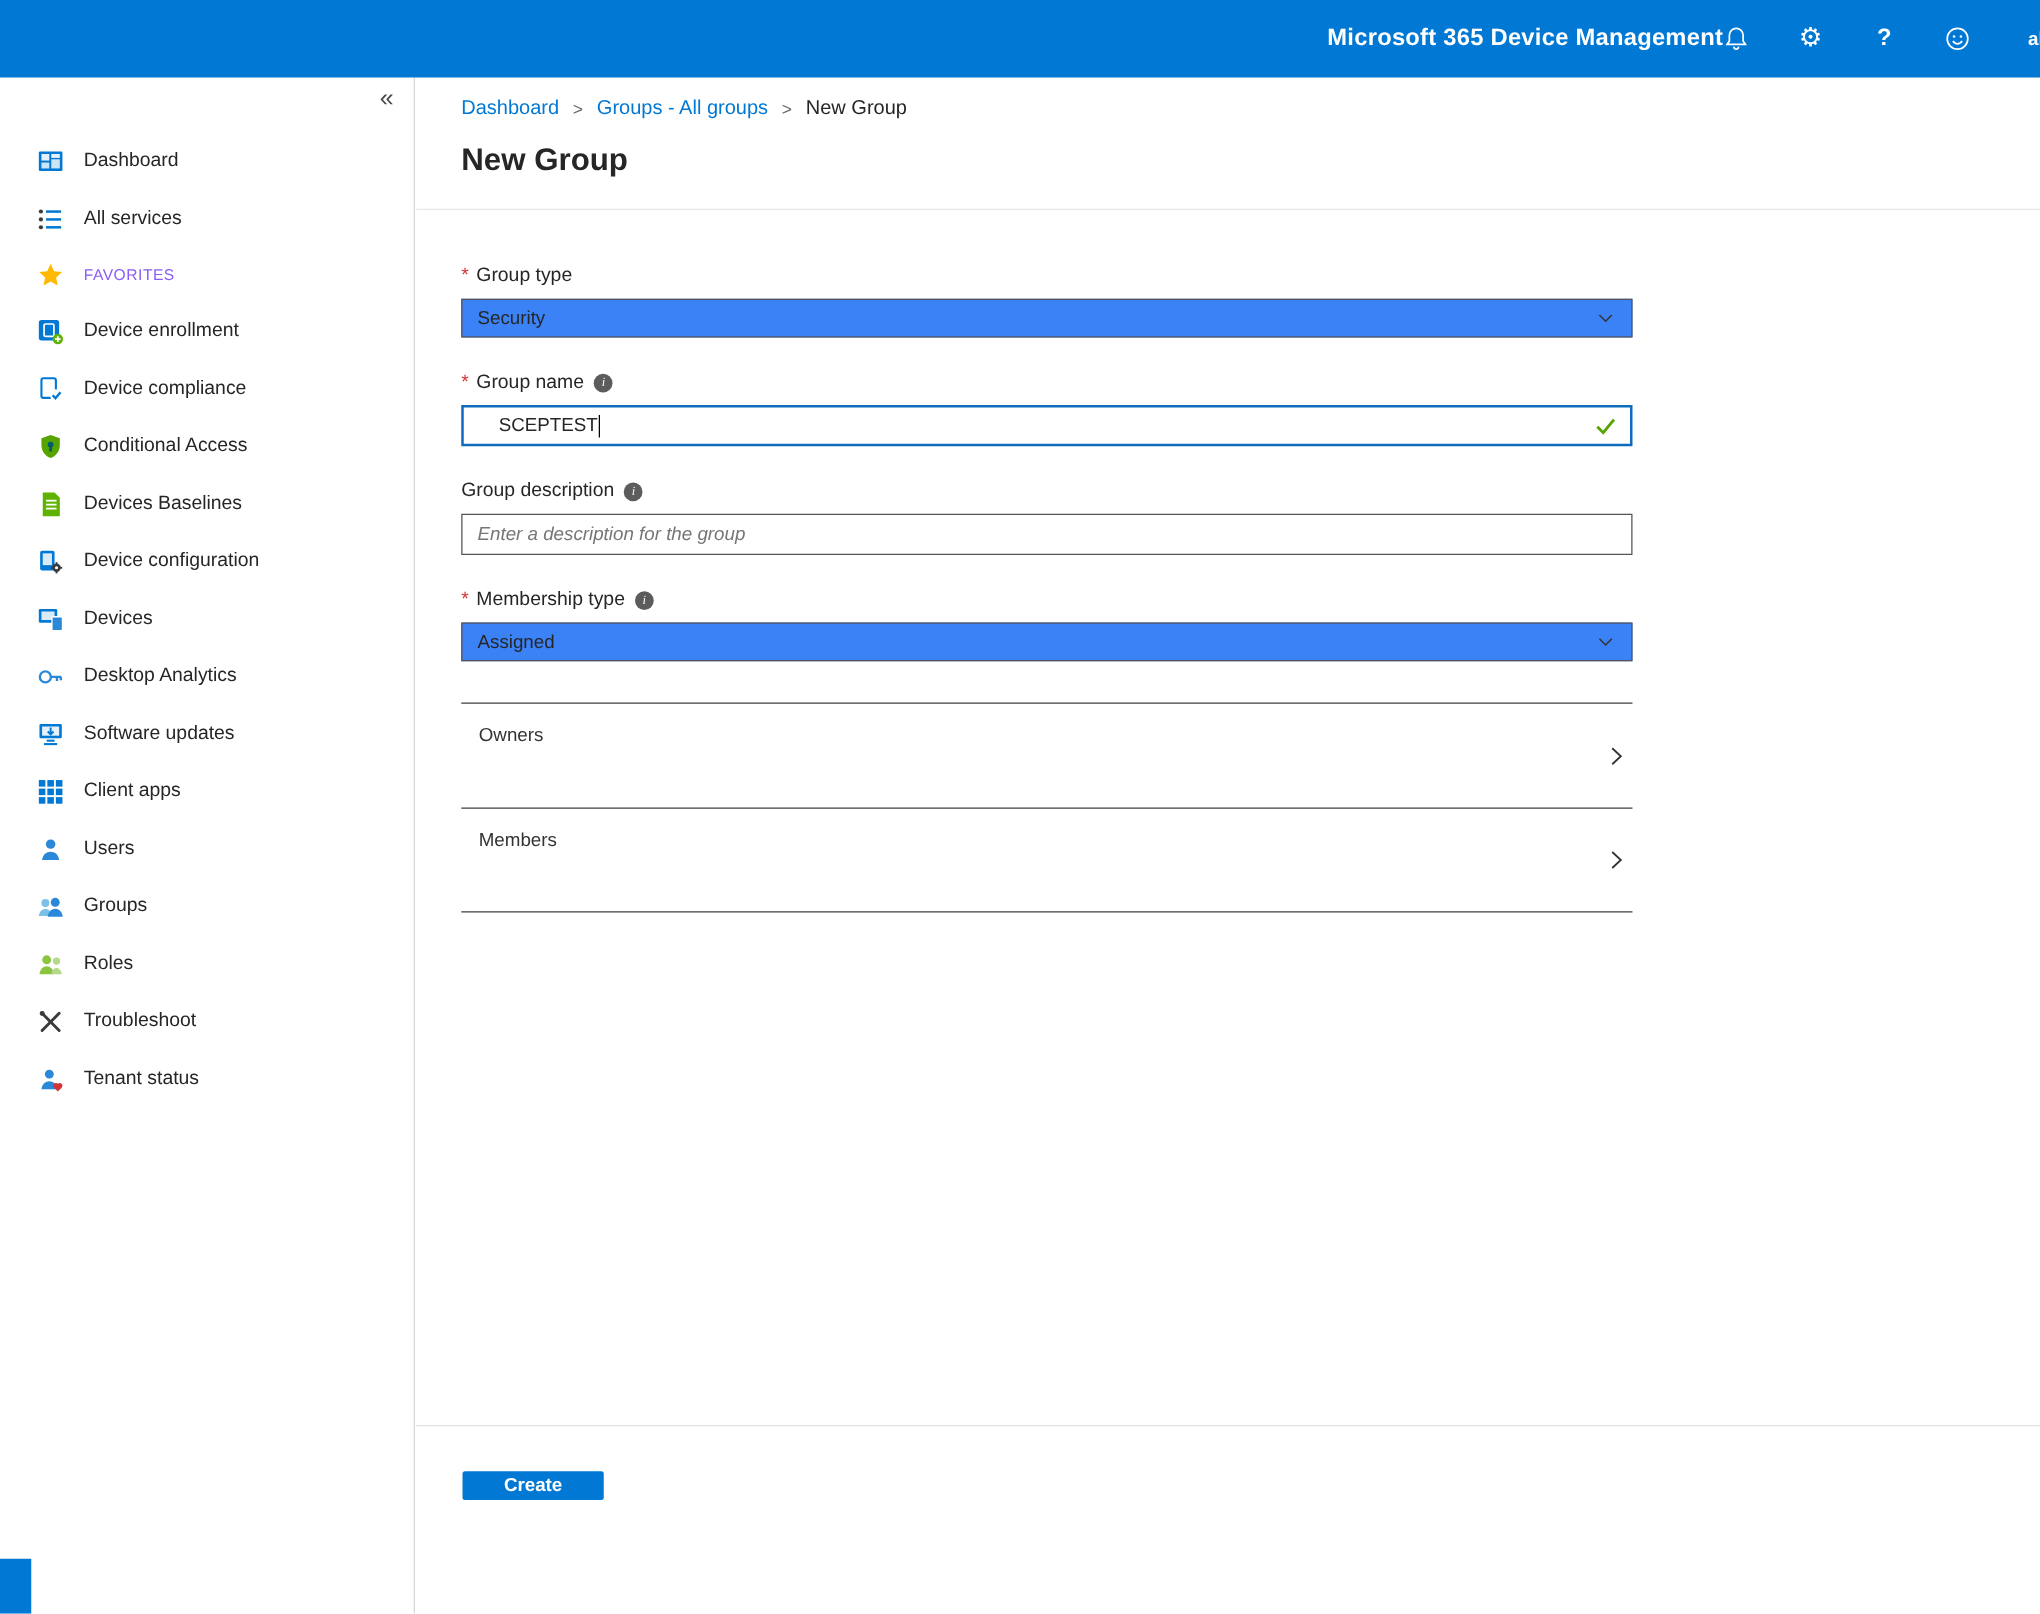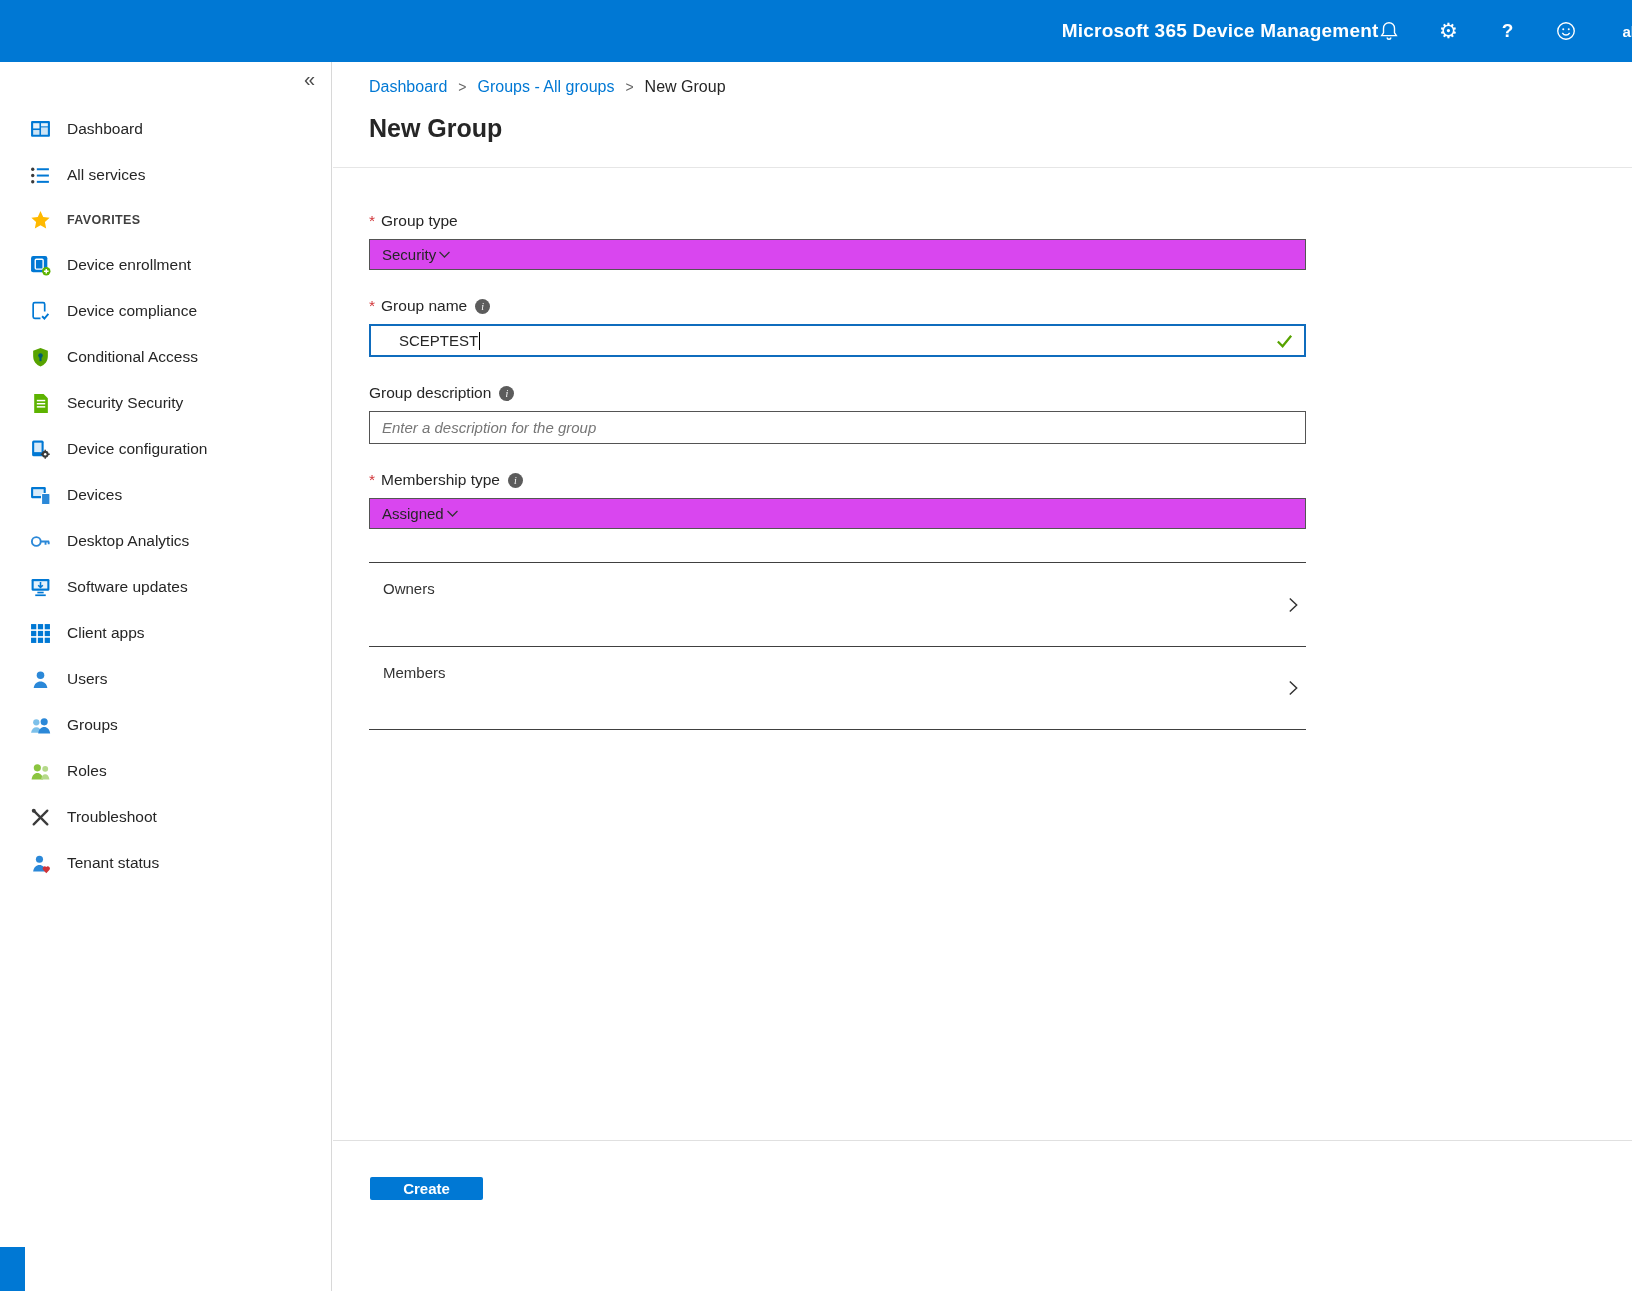--- a/index.html
+++ b/index.html
@@ -29,21 +29,21 @@
     background:#ffffff; border-right:1px solid #d8d8d8;
   }
   .collapse {
     position:absolute; top:6px; right:16px; font-size:20px; color:#4a4a4a; cursor:pointer;
   }
   .nav { margin-top:44px; }
   .nav-item {
     display:flex; align-items:center; height:46px; padding-left:30px; gap:16px;
     font-size:15.5px; color:#262626; cursor:pointer; white-space:nowrap;
   }
-  .nav-header { height:44px; font-size:12.5px; font-weight:bold; color:#404040; letter-spacing:.4px; cursor:default; }
+  .nav-header { height:44px; font-size:12.5px; font-weight:normal; color:#8b5cf6; letter-spacing:.4px; cursor:default; }
   .icon20 { width:21px; height:21px; flex:0 0 21px; display:inline-flex; }
   .icon20 svg { width:21px; height:21px; }
 
   
   .main { position:absolute; top:62px; left:333px; width:1299px; bottom:0; background:#fff; }
   .breadcrumb { padding:16px 0 0 36px; font-size:16px; display:flex; align-items:center; }
   .crumb-link { color:#0078d4; cursor:pointer; }
   .crumb-sep { color:#666; margin:0 11px; font-size:14px; }
   .crumb-current { color:#262626; }
   .page-title { margin:18px 0 0 36px; font-size:25px; font-weight:bold; color:#262626; }
@@ -54,22 +54,22 @@
   .field-label { display:flex; align-items:center; font-size:15.5px; color:#262626; margin-bottom:9px; height:18px; }
   .req { color:#d13438; margin-right:6px; font-size:15.5px; }
   .info-badge {
     width:15px; height:15px; border-radius:50%; background:#5c5c5c; color:#fff;
     font-size:10px; font-style:italic; font-family:"Liberation Serif", serif;
     display:inline-flex; align-items:center; justify-content:center; margin-left:8px; cursor:default;
   }
   .info-badge::after { content:"i"; }
 
   .select-box {
-    height:31px; border:1px solid #545454; background:#d946ef;
-    display:flex; align-items:center; 
+    height:31px; border:1px solid #545454; background:#3b82f6;
+    display:flex; align-items:center; justify-content:space-between;
     padding:0 12px; font-size:15px; cursor:pointer;
   }
   .chev-down { width:17px; height:17px; display:inline-flex; }
   .chev-down svg { width:17px; height:17px; }
 
   .name-input {
     display:flex; align-items:center; border:2px solid #0f6cbd; height:33px;
     padding:0 28px; position:relative; font-size:15px; cursor:text; background:#fff;
   }
   .caret { width:1px; height:18px; background:#000; margin-left:1px; }
@@ -200,21 +200,21 @@
 
     <div class="nav-item">
       <span class="icon20">
         <svg viewBox="0 0 20 20">
             <path d="M4 1h9l4 4v14H4z" fill="#5db300"></path>
             <rect x="6.5" y="6.5" width="8" height="1.4" fill="#fff"></rect>
             <rect x="6.5" y="9.5" width="8" height="1.4" fill="#fff"></rect>
             <rect x="6.5" y="12.5" width="8" height="1.4" fill="#fff"></rect>
           </svg>
       </span>
-      <span>Security Security</span>
+      <span>Devices Baselines</span>
     </div>
 
     <div class="nav-item">
       <span class="icon20">
         <svg viewBox="0 0 20 20">
             <rect x="2" y="1.5" width="11" height="15" rx="1.5" fill="#0078d4"></rect>
             <rect x="4" y="3.5" width="7" height="9" fill="#fff" opacity=".85"></rect>
             <g fill="#3b3b3b">
               <circle cx="14.5" cy="14.5" r="3.2"></circle>
               <rect x="13.8" y="10.2" width="1.4" height="2"></rect>

